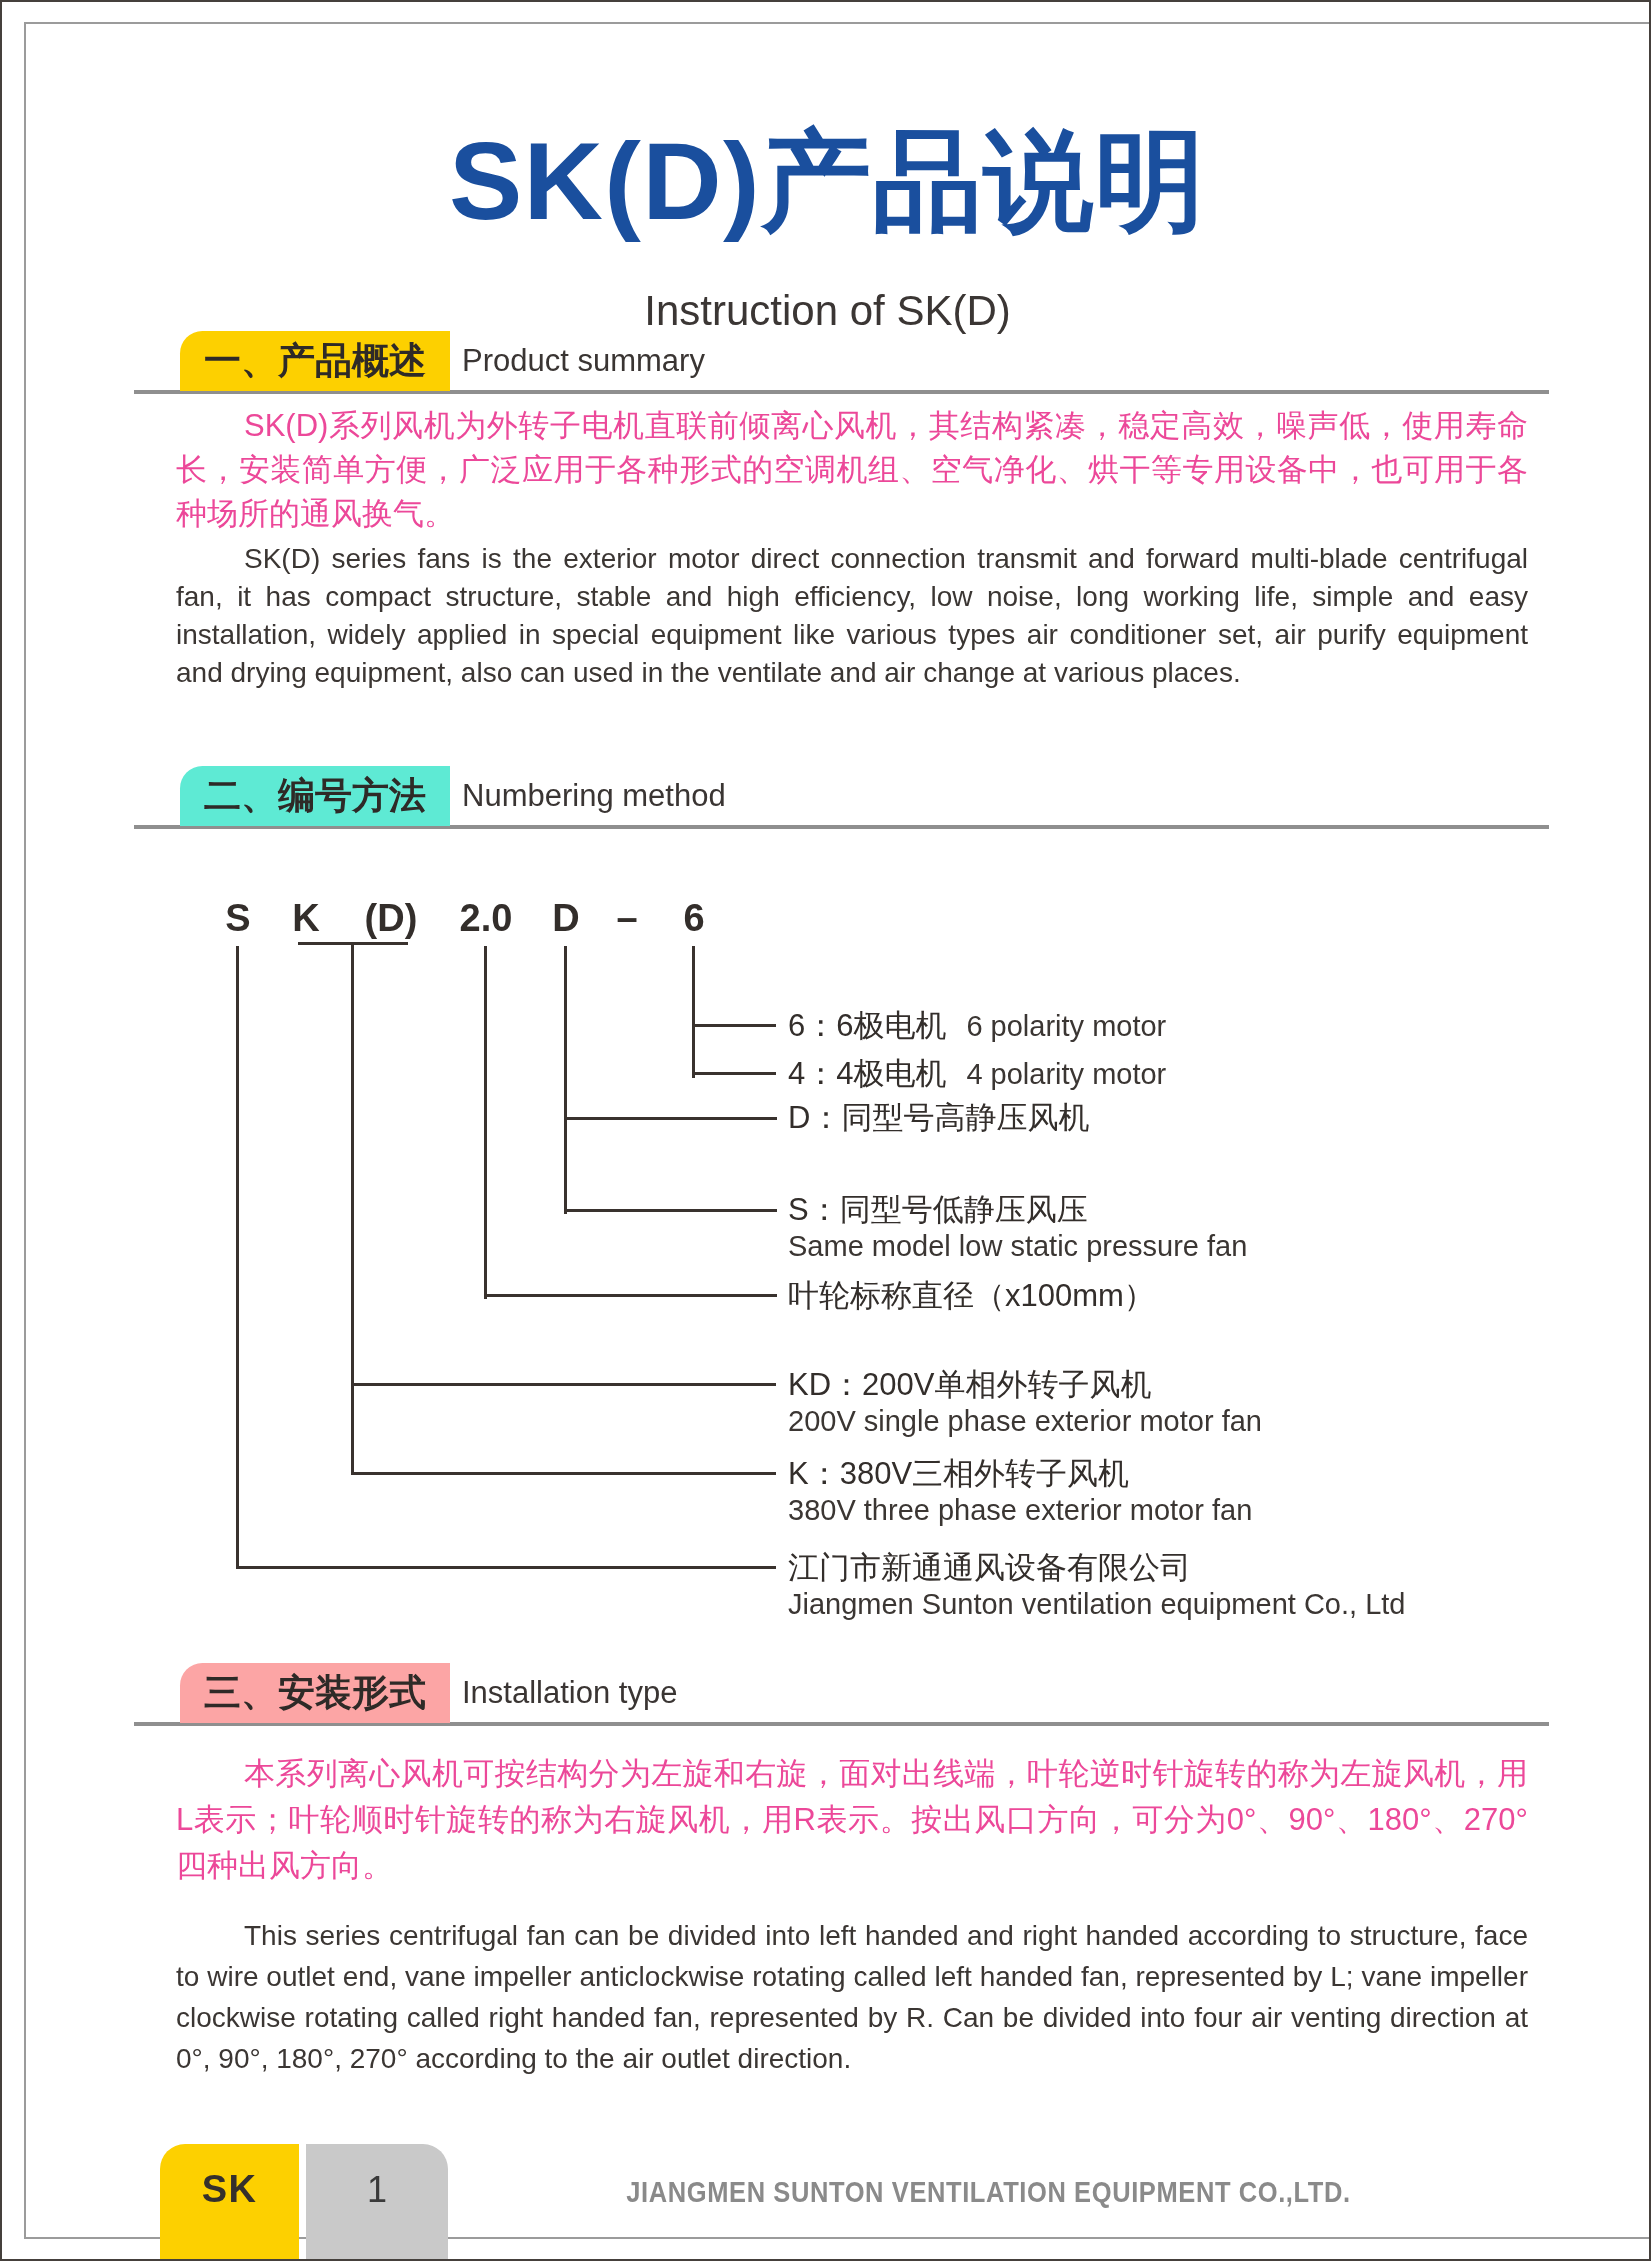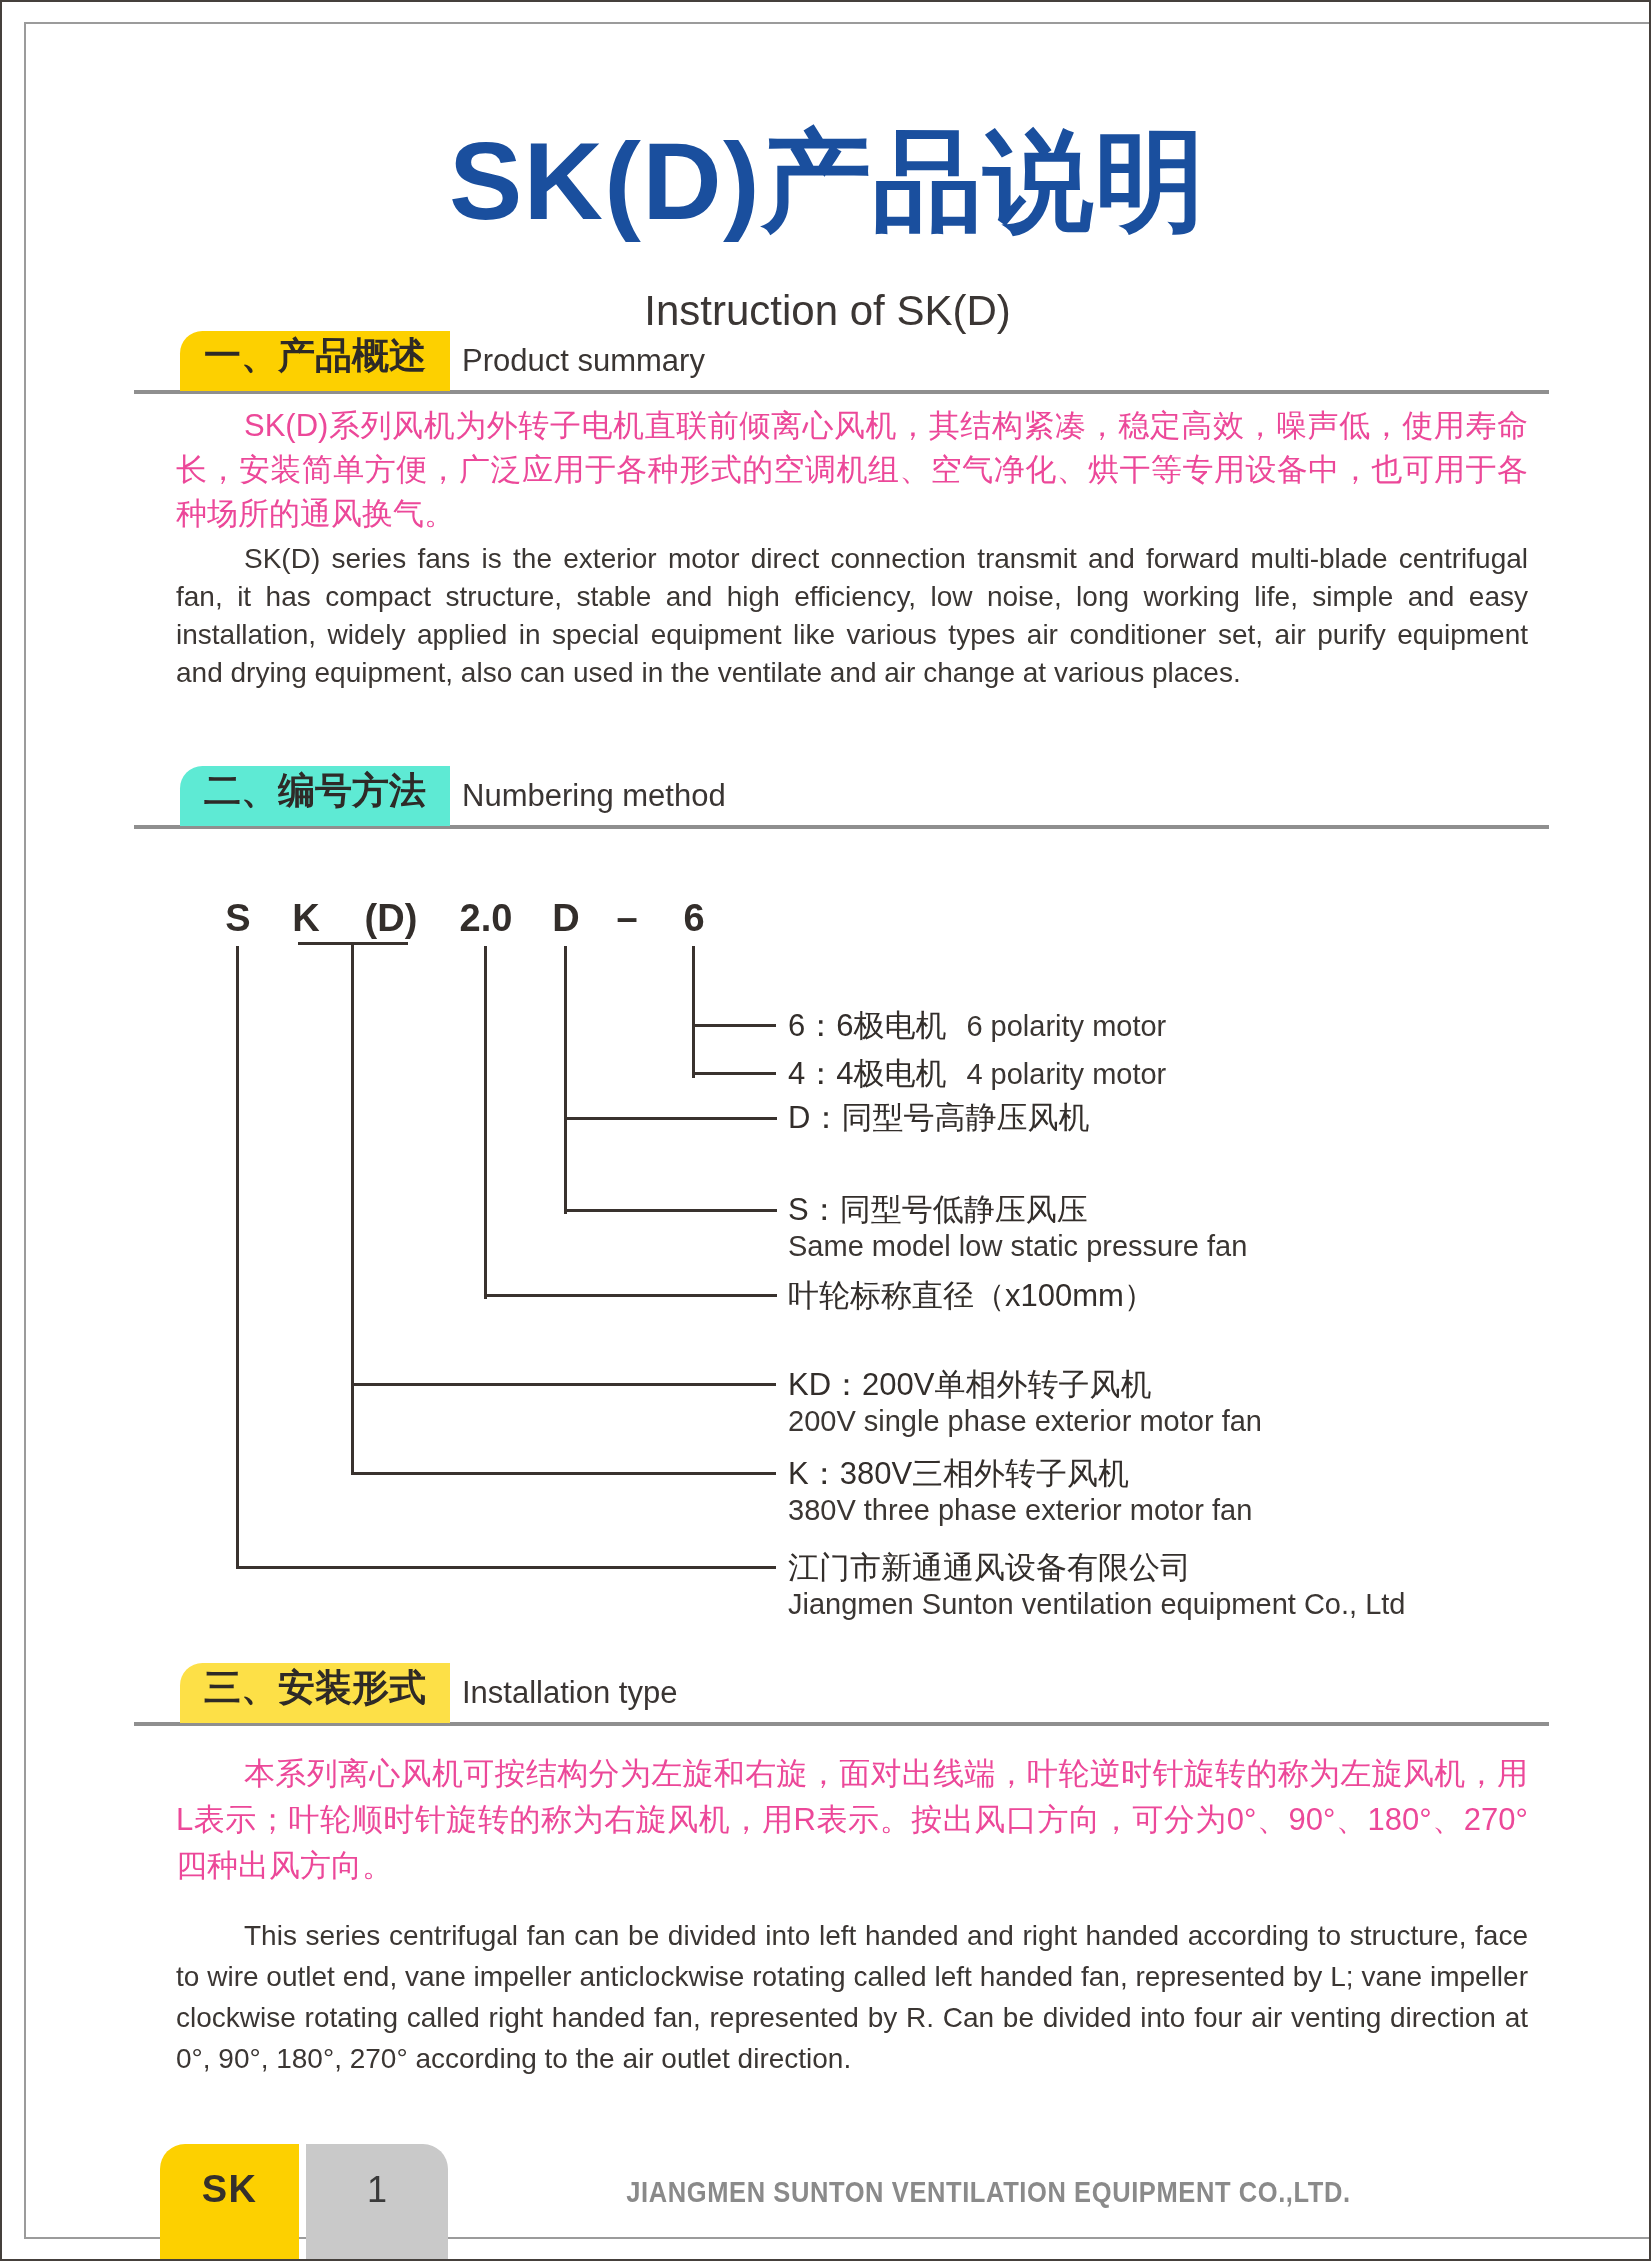--- a/index.html
+++ b/index.html
@@ -18,21 +18,21 @@
   .title{
     position:absolute;left:0;top:110px;width:1651px;text-align:center;
     font-size:110px;line-height:138px;font-weight:bold;letter-spacing:1.3px;
   }
   .subtitle{
     position:absolute;left:0;top:276px;width:1651px;text-align:center;
     font-size:42px;line-height:66px;color:#3b3634;
   }
   .sec-box{
     position:absolute;left:178px;width:270px;height:60px;
-    border-radius:22.4px 0 0 0;display:flex;justify-content:center;
+    border-radius:22.4px 0 0 0;display:flex;align-items:center;justify-content:center;
     font-size:37px;font-weight:bold;color:#2e2a27;z-index:2;
   }
   .sec-en{
     position:absolute;left:460px;height:60px;line-height:60px;
     font-size:31px;color:#3a3533;white-space:nowrap;
   }
   .sec-line{
     position:absolute;left:132px;width:1415px;height:4px;background:#8f8f8f;z-index:1;
   }
   .para{
@@ -134,21 +134,21 @@
   </div>
   <div class="dlabel" style="top:1453px;">
     <span class="cn">K：380V三相外转子风机</span>
     <span class="en">380V three phase exterior motor fan</span>
   </div>
   <div class="dlabel" style="top:1547px;">
     <span class="cn">江门市新通通风设备有限公司</span>
     <span class="en">Jiangmen Sunton ventilation equipment Co., Ltd</span>
   </div>
 
-  <div class="sec-box" style="top:1661px;background:#fde047;">
+  <div class="sec-box" style="top:1661px;background:#fca5a5;">
     <span>三、安装形式</span>
   </div>
   <div class="sec-en" style="top:1661px;">Installation type</div>
   <div class="sec-line" style="top:1720px;"></div>
 
   <div class="para cn" style="top:1749px;line-height:46px;">本系列离心风机可按结构分为左旋和右旋，面对出线端，叶轮逆时针旋转的称为左旋风机，用L表示；叶轮顺时针旋转的称为右旋风机，用R表示。按出风口方向，可分为0°、90°、180°、270°四种出风方向。</div>
   <div class="para en" style="top:1913px;line-height:41px;">This series centrifugal fan can be divided into left handed and right handed according to structure, face to wire outlet end, vane impeller anticlockwise rotating called left handed fan, represented by L; vane impeller clockwise rotating called right handed fan, represented by R. Can be divided into four air venting direction at 0°, 90°, 180°, 270° according to the air outlet direction.</div>
 
   <div class="tab" id="tab-sk" style="background:#fdd000;">
     <span>SK</span>

